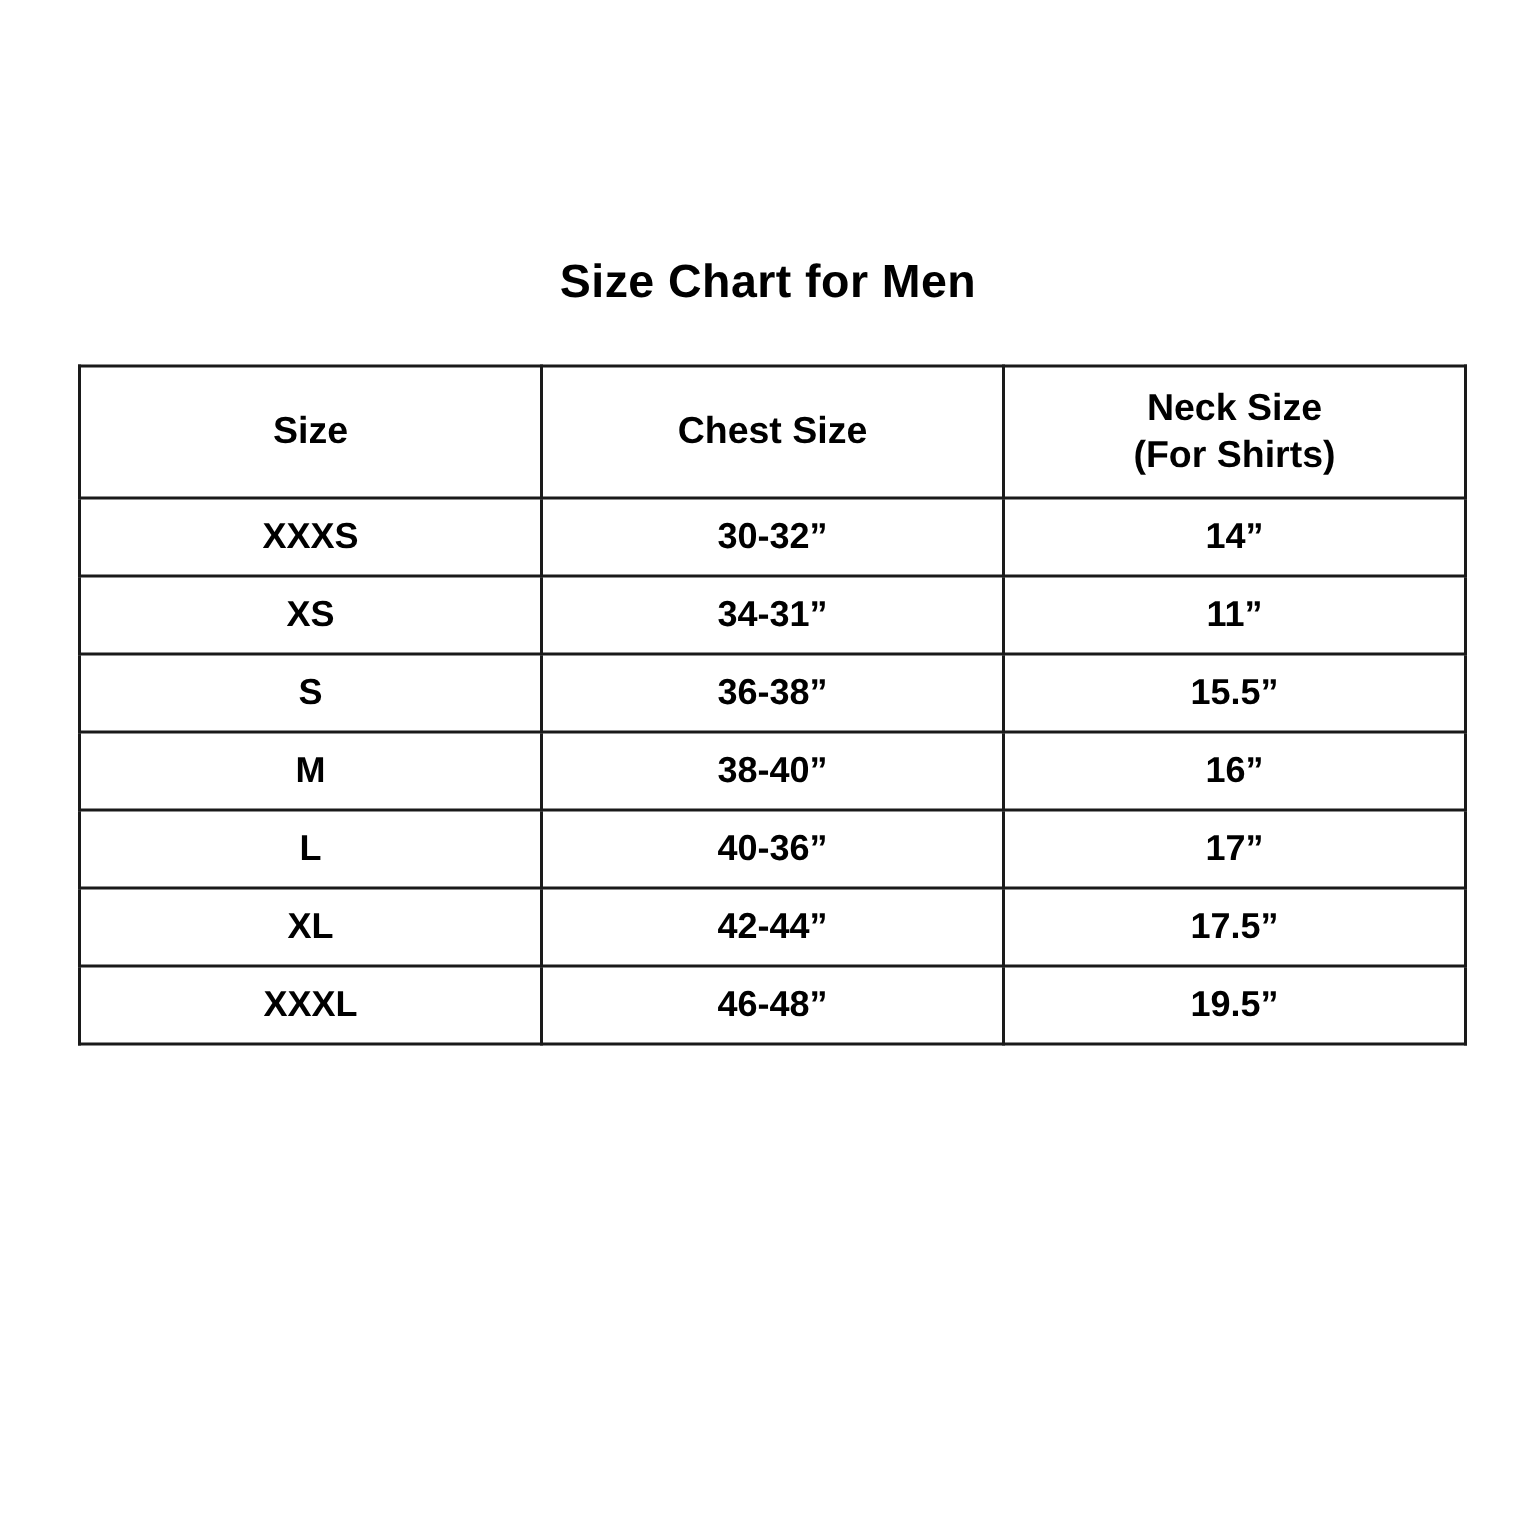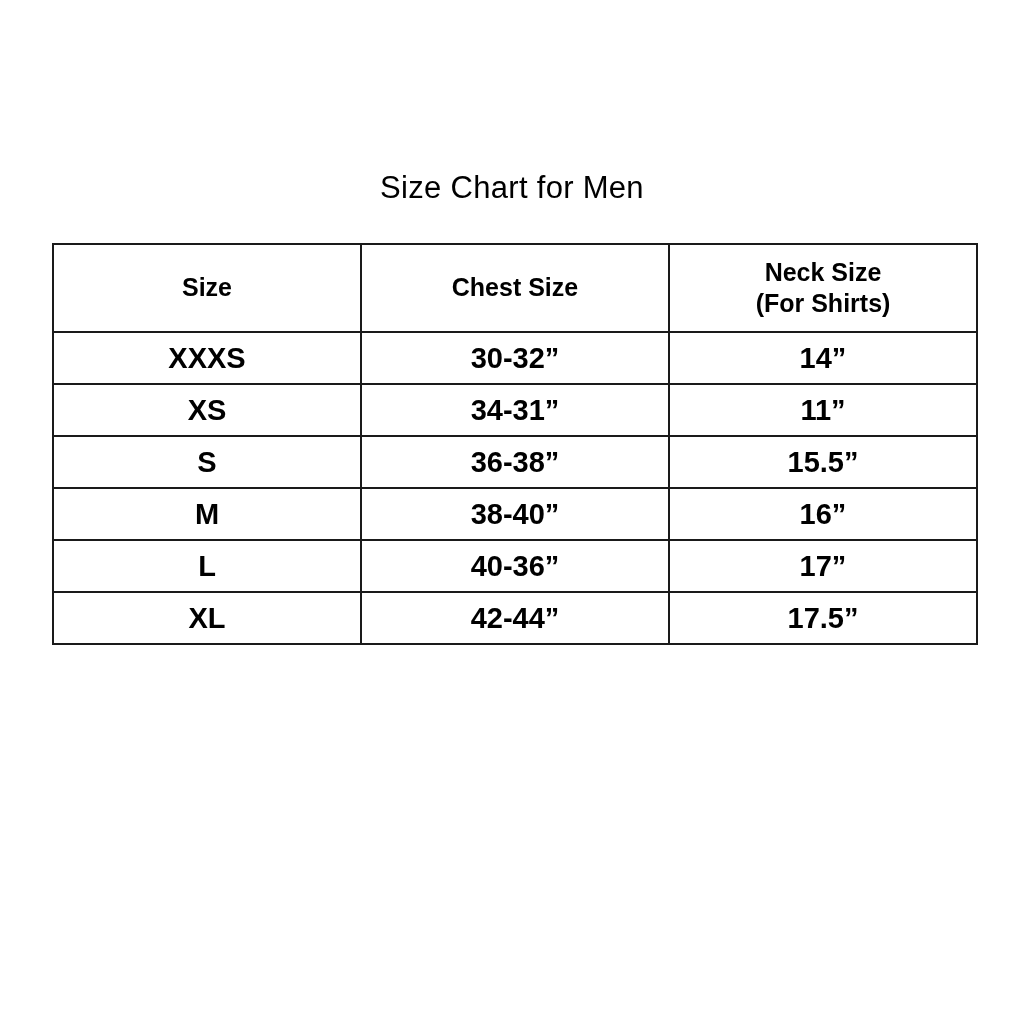--- a/index.html
+++ b/index.html
@@ -16,21 +16,21 @@
     overflow: hidden;
   }
   .title {
     position: absolute;
     top: 170px;
     left: 0;
     width: 100%;
     margin: 0;
     text-align: center;
     font-size: 31px;
-    font-weight: normal;
+    font-weight: bold;
     color: #000000;
     letter-spacing: 0.3px;
   }
   table.size-table {
     position: absolute;
     left: 52px;
     top: 243px;
     width: 926px;
     border-collapse: collapse;
     table-layout: fixed;
@@ -46,21 +46,21 @@
     font-weight: bold;
     padding: 0;
   }
   .size-table thead th {
     height: 86px;
     font-size: 25px;
     line-height: 1.25;
   }
   .size-table tbody td {
     height: 50px;
-    font-size: 29px;
+    font-size: 24px;
     margin-left: 32px;
   }
   .hdr-line {
     display: block;
   }
 </style>
 </head>
 <body>
 
 <div class="canvas">
@@ -108,16 +108,21 @@
       <tr>
         <td>L</td>
         <td>40-36”</td>
         <td>17”</td>
       </tr>
       <tr>
         <td>XL</td>
         <td>42-44”</td>
         <td>17.5”</td>
       </tr>
+      <tr>
+        <td>XXXL</td>
+        <td>46-48”</td>
+        <td>19.5”</td>
+      </tr>
     </tbody>
   </table>
 
 </div>
 
 </body></html>

